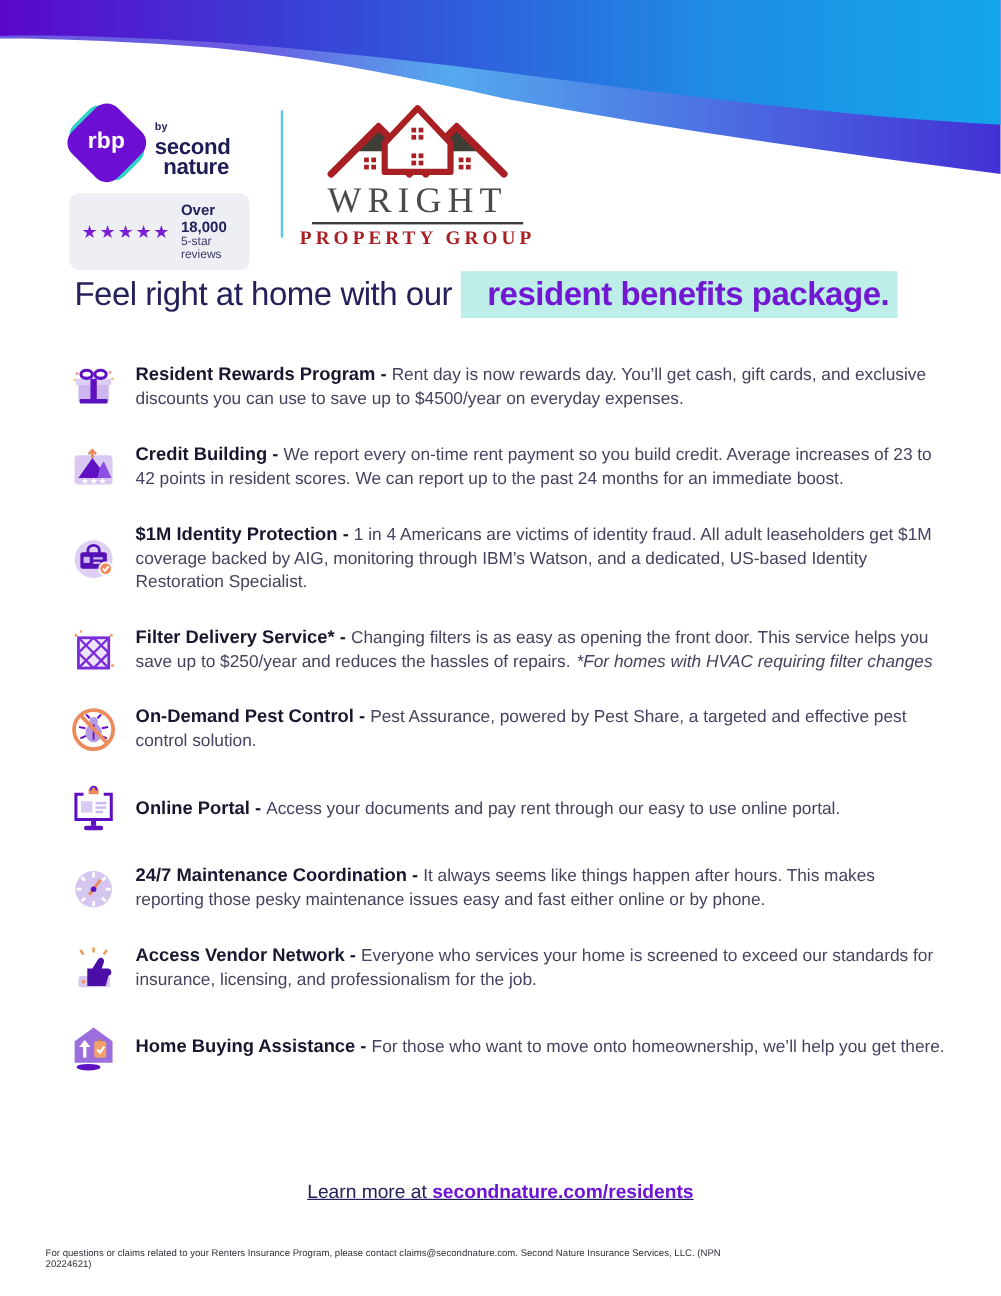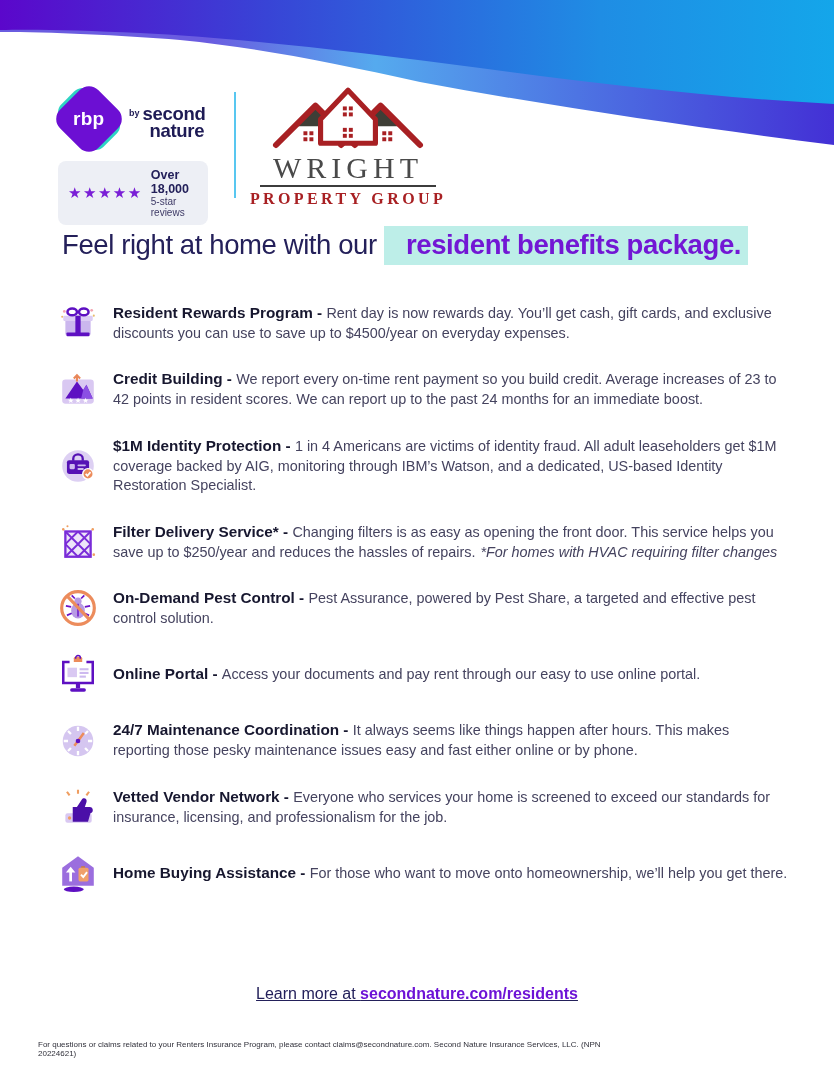--- a/index.html
+++ b/index.html
@@ -11,21 +11,21 @@
   .wave-header { position:absolute; top:0; left:0; width:834px; height:170px; }
 
   
   .brand-row { position:absolute; top:88px; left:58px; display:flex; align-items:flex-start; }
   .rbp-col { width:150px; }
   .rbp-line { display:flex; align-items:center; gap:9px; }
   .rbp-mark { position:relative; width:62px; height:62px; flex:none; }
   .rbp-teal { position:absolute; top:10px; bottom:10px; left:1px; right:1px; background:#2ed3c4; border-radius:12px; transform:rotate(45deg); }
   .rbp-purple { position:absolute; inset:4px; background:#6c0fd3; border-radius:13px; transform:rotate(45deg); display:flex; align-items:center; justify-content:center; }
   .rbp-purple > span { transform:rotate(-45deg); color:#ffffff; font-weight:bold; font-size:19px; letter-spacing:0.2px; }
-  .sn-text { display:flex; align-items:flex-start; gap:3px; margin-top:6px; }
+  .sn-text { display:flex; align-items:flex-start; gap:3px; margin-top:6px;flex-direction:column; }
   .sn-by { font-size:9px; color:#1e1b55; font-weight:bold; margin-top:3px; }
   .sn-words div { font-size:18.5px; font-weight:bold; color:#1e1b55; line-height:0.92; letter-spacing:-0.3px; }
   .sn-words .n2 { margin-left:7px; }
   .review-badge { margin-top:11px; background:#edeff5; border-radius:8px; padding:7px 10px; display:flex; align-items:center; gap:8px; width:fit-content; }
   .stars { color:#7a1fd6; font-size:15px; letter-spacing:1.5px; white-space:nowrap; }
   .review-l1 { font-weight:bold; font-size:12.5px; color:#23205a; }
   .review-l2 { font-size:10px; color:#3e3a66; }
 
   .brand-divider { width:2px; height:106px; background:#58c7f0; margin:4px 22px 0 26px; flex:none; }
 
@@ -248,21 +248,21 @@
   </div>
       <div class="b-row">
     <span class="b-icon">
           <svg viewBox="0 0 38 38">
     <path d="M11,8 L8.5,4.5 M19,6.5 V2.5 M27,8 L29.5,4.5" stroke="#ef9d5f" stroke-width="2" fill="none"></path>
     <rect x="7" y="25" width="25" height="9" rx="2" fill="#d9c8f2"></rect>
     <circle cx="11" cy="29.5" r="1.6" fill="#ef9d5f"></circle>
     <path d="M14,33 v-14 h4 l4.5,-7 c1.8,-2.8 5.6,-0.8 4.6,2.2 l-1.6,4.8 h4.7 a3,3 0 0 1 0.6,5.9 l-2.3,8.1 z" fill="#4b0fa8"></path>
   </svg>
         </span>
-    <p class="b-text"><strong class="b-title">Vetted Vendor Network - </strong><span class="b-desc">Everyone who services your home is screened to exceed our standards for insurance, licensing, and professionalism for the job.</span></p>
+    <p class="b-text"><strong class="b-title">Access Vendor Network - </strong><span class="b-desc">Everyone who services your home is screened to exceed our standards for insurance, licensing, and professionalism for the job.</span></p>
   </div>
       <div class="b-row">
     <span class="b-icon">
           <svg viewBox="0 0 38 38">
     <ellipse cx="15" cy="34.5" rx="9.5" ry="2.6" fill="#5e10c2"></ellipse>
     <polygon points="19,3 34,14 34,31 4,31 4,14" fill="#9b6ede"></polygon>
     <path d="M12,27 V17" stroke="#ffffff" stroke-width="2.6"></path>
     <polygon points="7.5,18.5 12,13 16.5,18.5" fill="#ffffff"></polygon>
     <rect x="22" y="12.5" width="3.6" height="2.6" fill="#c77c4a"></rect>
     <rect x="19.5" y="14" width="9.5" height="13" rx="1.5" fill="#f0a06a"></rect>

